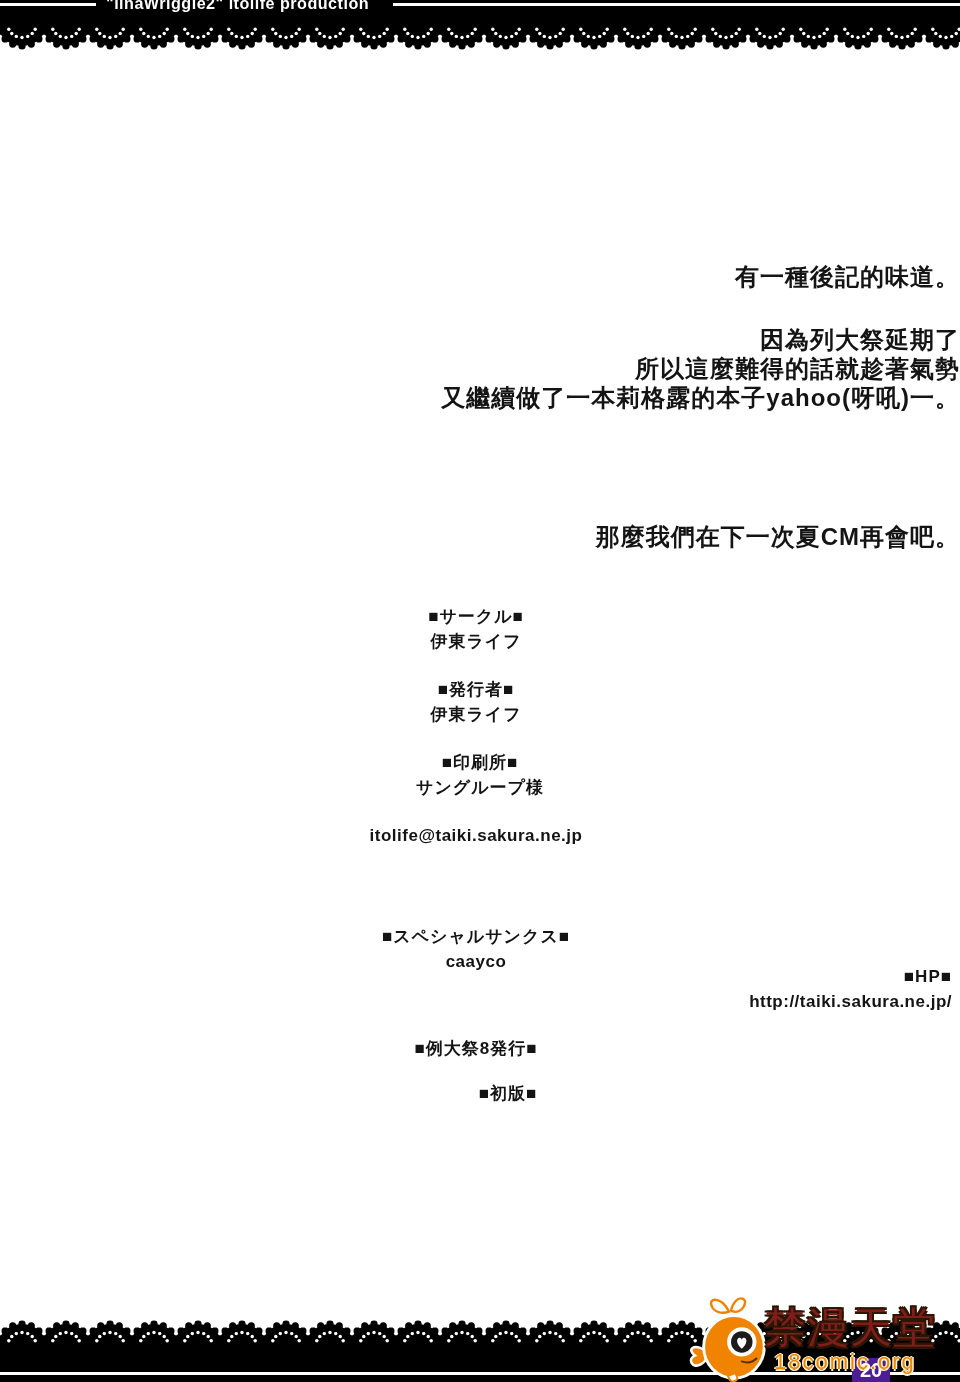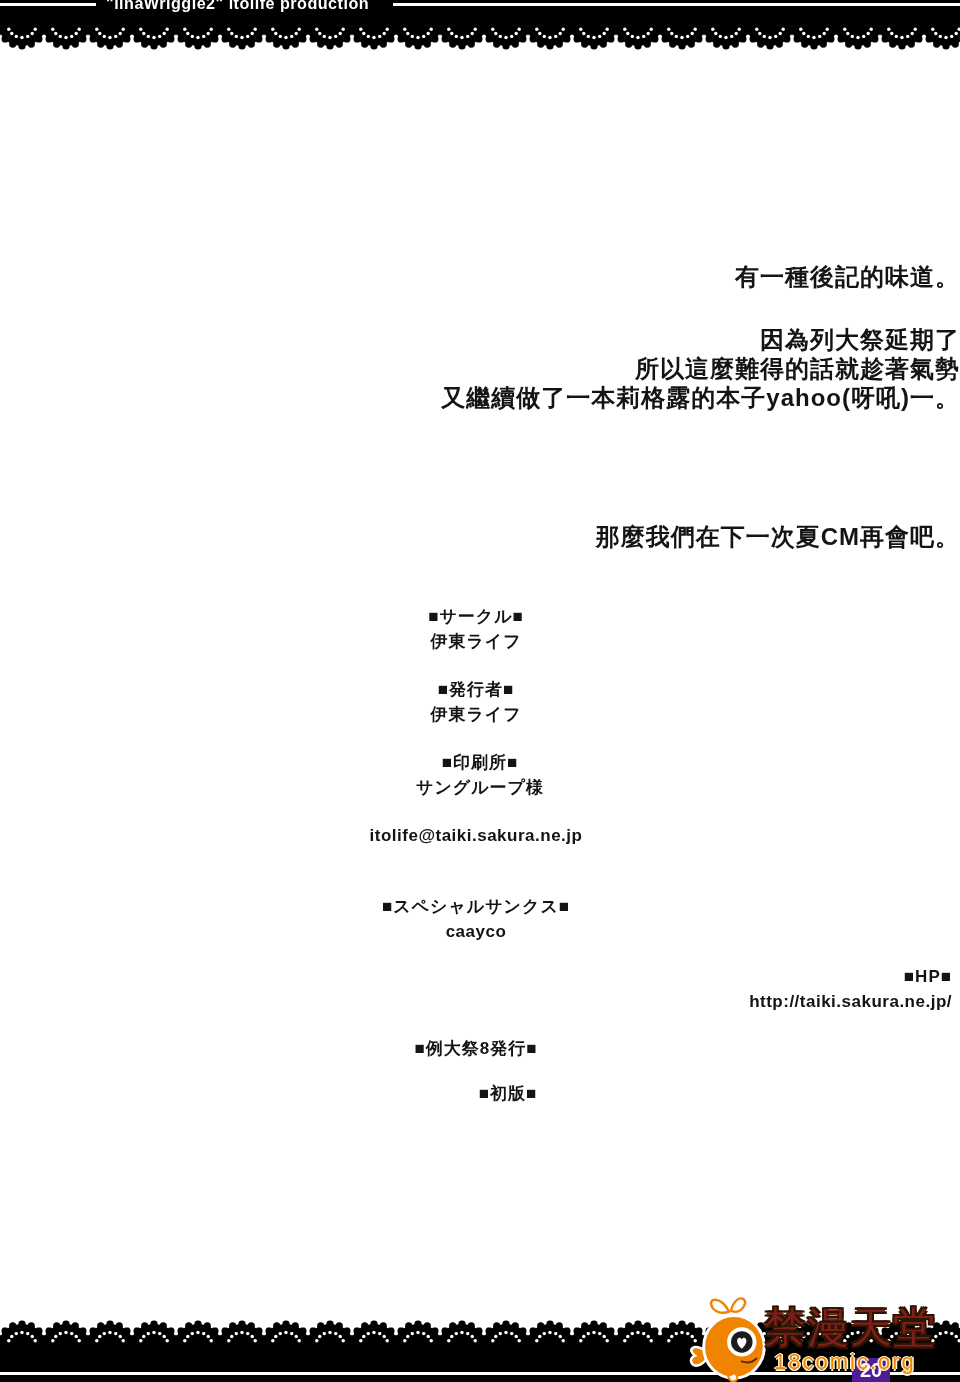--- a/index.html
+++ b/index.html
@@ -53,21 +53,21 @@
   
   .credit-item {
     position:absolute; left:0; width:952px; text-align:center;
     font-size:17px; line-height:25px; font-weight:bold; color:#141414;
     letter-spacing:1px;
   }
   .credit-0 { top:604px; }
   .credit-1 { top:677px; }
   .credit-2 { top:750px;padding-left:8px; }
   .credit-3 { top:823px; }
-  .credit-4 { top:894px; }
+  .credit-4 { top:924px; }
   .credit-5 { top:964px;text-align:right; }
   .credit-6 { top:1036px; }
   .credit-7 { top:1081px;margin-left:32px; }
   .credit-value-latin { letter-spacing:0.5px; }
 
   
   .watermark { position:absolute; left:680px; top:1290px; width:280px; height:92px; z-index:3; }
   .mascot { position:absolute; left:8px; top:2px; width:88px; height:90px; }
   .wm-name {
     position:absolute; left:84px; top:16px; width:232px;

